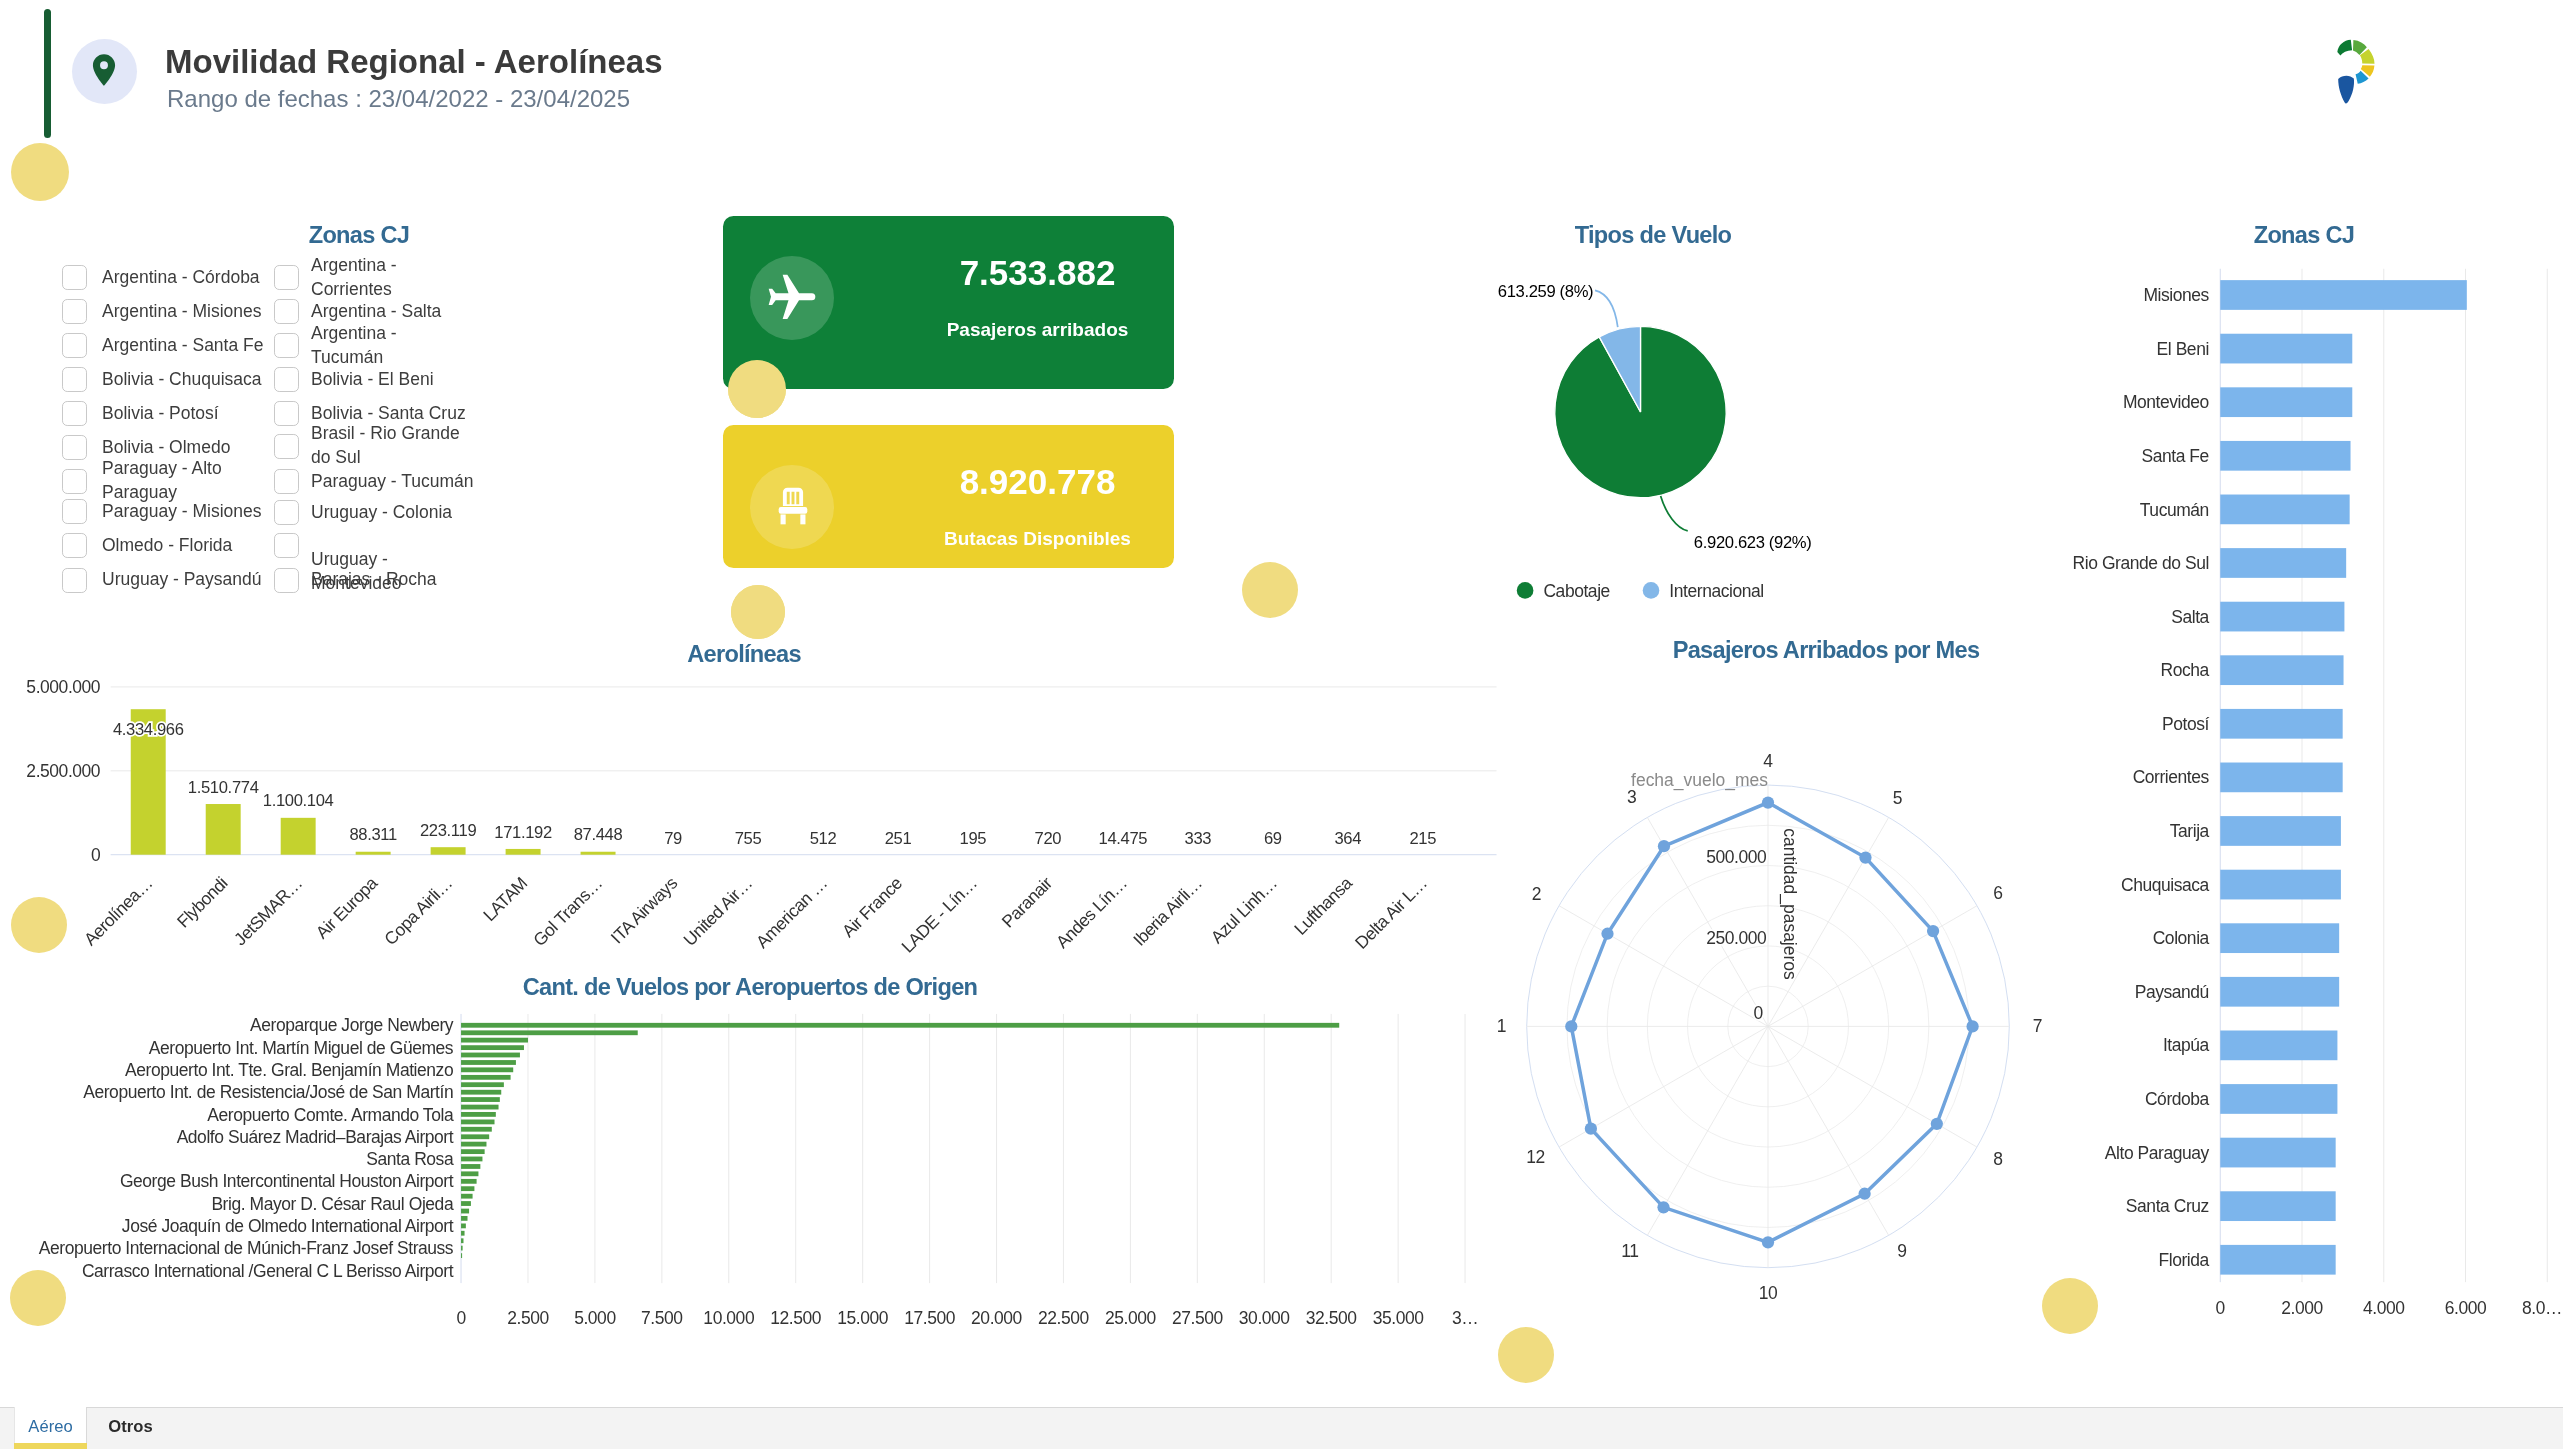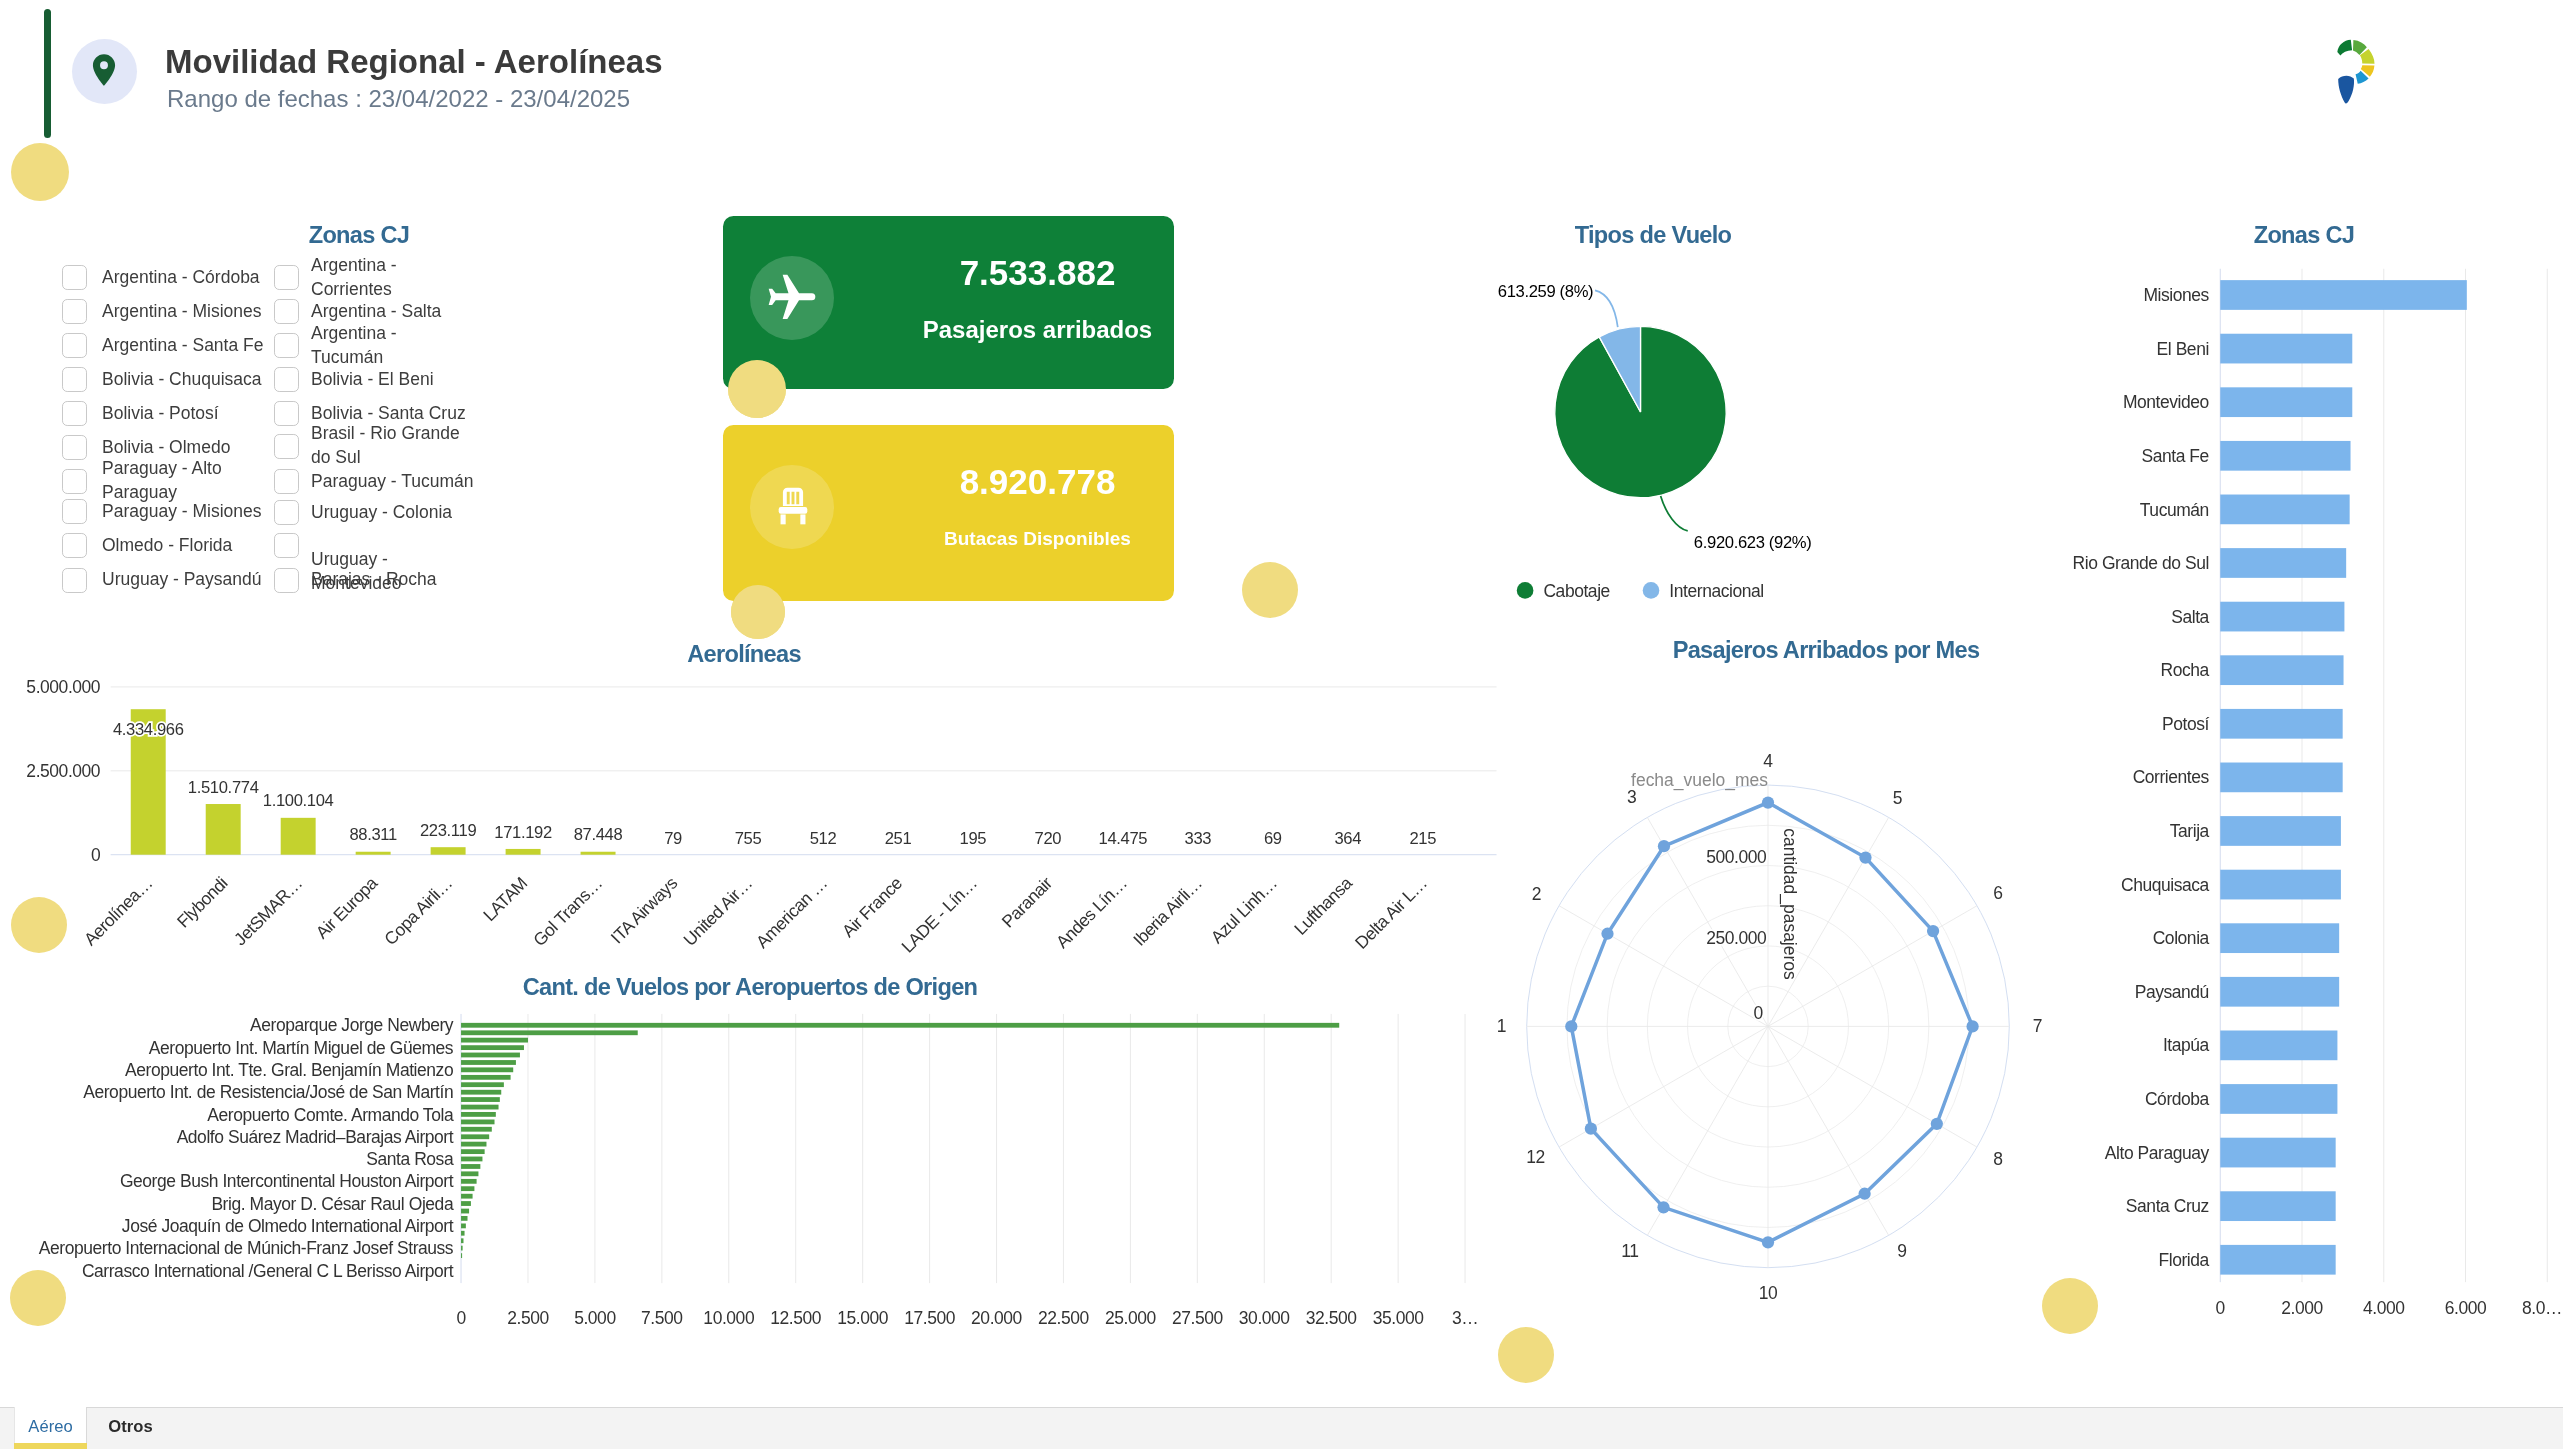--- a/index.html
+++ b/index.html
@@ -73,23 +73,23 @@
 <div class="cb" style="left:274px;top:533px"></div>
 <div class="cbl" style="left:311px;top:548px">Uruguay -<br>Montevideo</div>
 <div class="cb" style="left:274px;top:568px"></div>
 <div class="cbl" style="left:311px;top:568px">Barajas - Rocha</div>
 <div class="abs" style="left:723px;top:216px;width:451px;height:173px;background:#0e8038;border-radius:10.5px">
     <div class="abs" style="left:27px;top:40px;width:84px;height:84px;border-radius:50%;background:rgba(255,255,255,0.18)"></div>
     <svg style="left:41px;top:54px" width="56" height="56" viewBox="0 0 24 24">
       <path fill="#fff" transform="rotate(90 12 12)" d="M21 16v-2l-8-5V3.5A1.5 1.5 0 0 0 11.5 2 1.5 1.5 0 0 0 10 3.5V9l-8 5v2l8-2.5V19l-2 1.5V22l3.5-1 3.5 1v-1.5L13 19v-5.5z"></path>
     </svg>
     <div class="abs" style="left:166px;top:36px;width:297px;text-align:center;color:#fff;font-weight:bold;font-size:35px;line-height:42px">7.533.882</div>
-    <div class="abs" style="left:166px;top:102px;width:297px;text-align:center;color:#fff;font-weight:bold;font-size:24px;line-height:23px">Pasajeros arribados</div>
+    <div class="abs" style="left:166px;top:102px;width:297px;text-align:center;color:#fff;font-weight:bold;font-size:19px;line-height:23px">Pasajeros arribados</div>
   </div>
-<div class="abs" style="left:723px;top:425px;width:451px;height:176px;background:#ecd02b;border-radius:10.5px">
+<div class="abs" style="left:723px;top:425px;width:451px;height:143px;background:#ecd02b;border-radius:10.5px">
     <div class="abs" style="left:27px;top:40px;width:84px;height:84px;border-radius:50%;background:rgba(255,255,255,0.18)"></div>
     <svg style="left:48px;top:59px" width="44" height="44" viewBox="0 0 24 24">
 <path fill="#fff" d="M6.5 4.5 C6.5 3.1 7.6 2 9 2 L15 2 C16.4 2 17.5 3.1 17.5 4.5 L17.5 12 L6.5 12 Z M8.6 4.2 L8.6 11 L10.2 11 L10.2 4.2 Z M11.2 4.2 L11.2 11 L12.8 11 L12.8 4.2 Z M13.8 4.2 L13.8 11 L15.4 11 L15.4 4.2 Z"></path>
 <rect fill="#fff" x="4.2" y="12.6" width="15.6" height="3.6" rx="1.2"></rect>
 <rect fill="#fff" x="5.2" y="16.6" width="2.8" height="5.4"></rect>
 <rect fill="#fff" x="16" y="16.6" width="2.8" height="5.4"></rect>
 </svg>
     <div class="abs" style="left:166px;top:36px;width:297px;text-align:center;color:#fff;font-weight:bold;font-size:35px;line-height:42px">8.920.778</div>
     <div class="abs" style="left:166px;top:102px;width:297px;text-align:center;color:#fff;font-weight:bold;font-size:19px;line-height:23px">Butacas Disponibles</div>
   </div>

